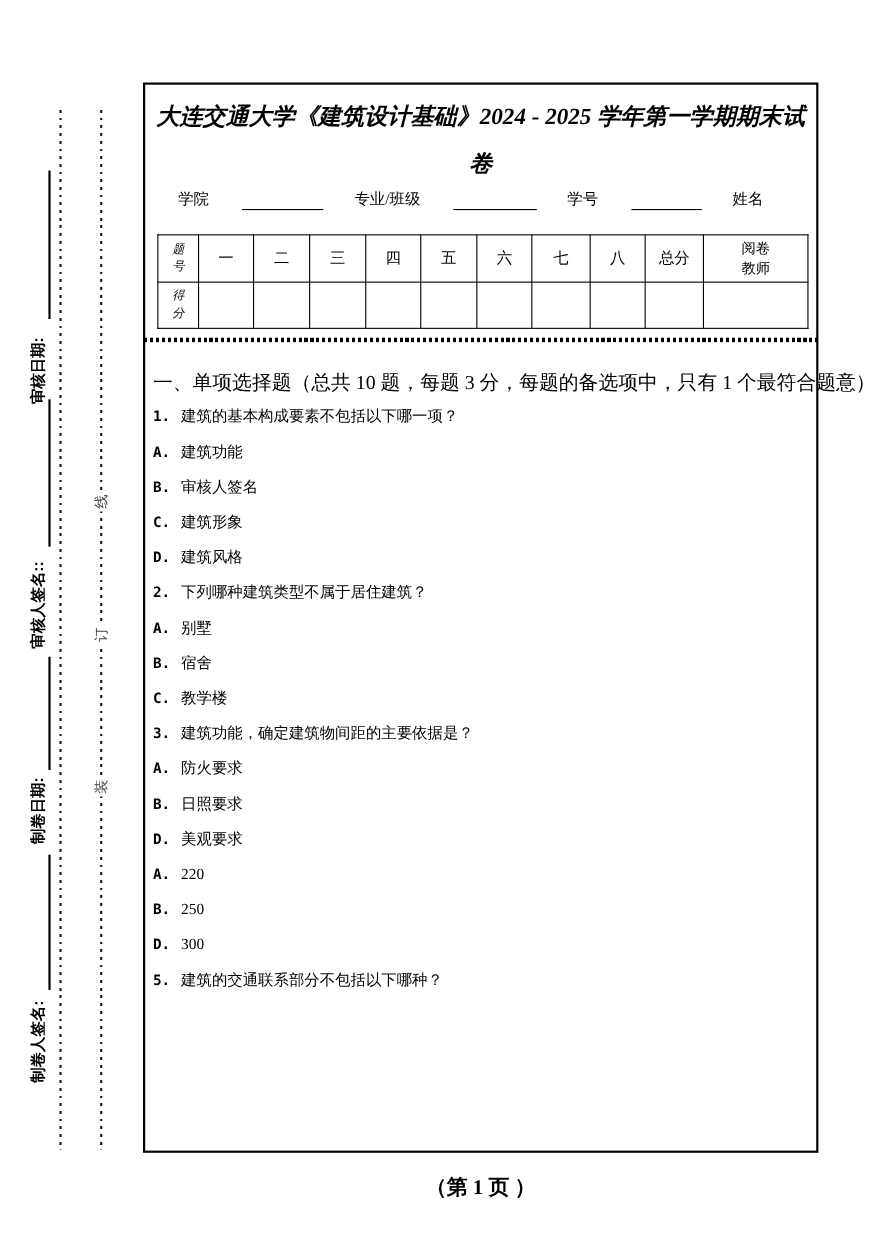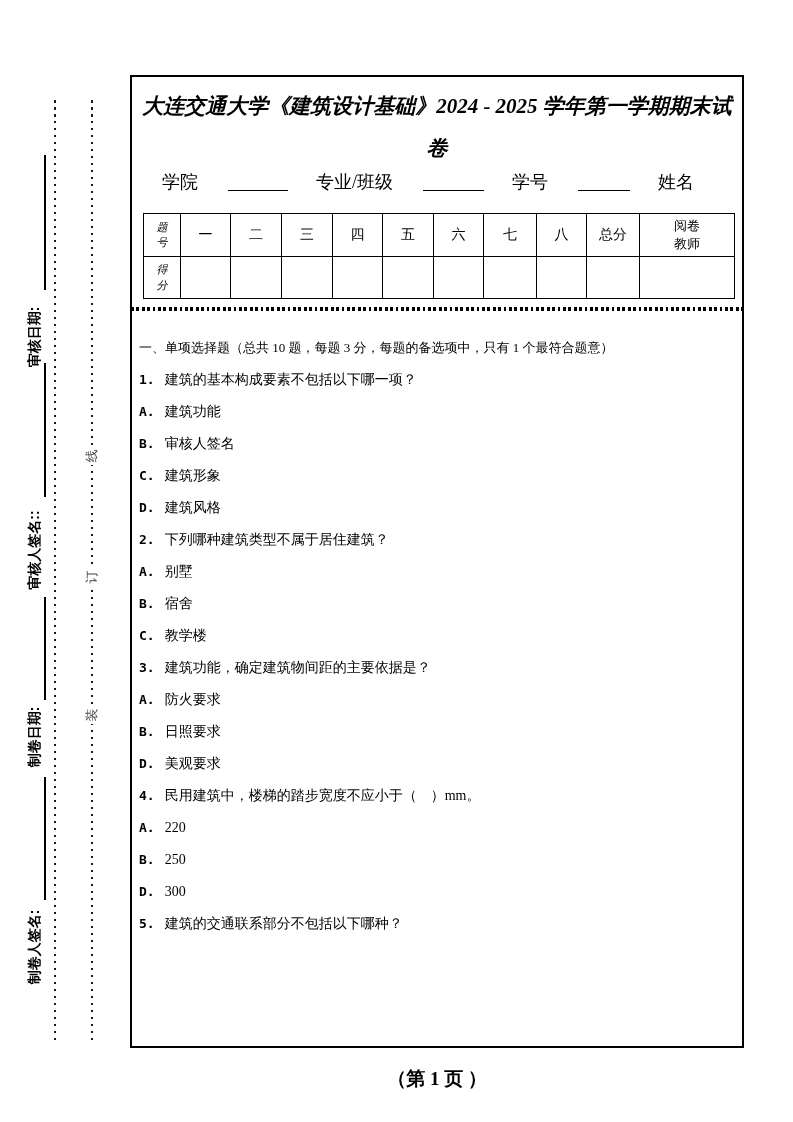--- a/index.html
+++ b/index.html
@@ -48,21 +48,21 @@
   .main-box {
     position:absolute; left:130px; top:75px; width:614px; height:973px;
     border:2px solid #000; background:#fff;
   }
   .paper-title {
     position:absolute; top:8px; left:6px; right:6px;
     text-align:center; font-size:21px; line-height:42px; font-weight:600;font-style:italic;
   }
   .fields-row {
     position:absolute; top:96px; left:30px; right:18px;
-    display:flex; align-items:flex-start; font-size:18px; line-height:18px;gap:28px;
+    display:flex; align-items:flex-start; font-size:14px; line-height:18px;gap:28px;
   }
   .f-label { white-space:nowrap; padding-right:2px; }
   .f-line  { border-bottom:1.5px solid #000; height:18px; }
   .f-line.w1 { width:105px; } .f-line.w2 { width:107px; }
   .f-line.w3 { width:91px; }  .f-line.w4 { flex:1; }
 
   table.score-table {
     position:absolute; top:136px; left:11px;
     border-collapse:collapse; table-layout:fixed; font-size:14px;
   }
@@ -78,21 +78,21 @@
     position:absolute; top:230px; left:-1px; right:-1px; height:3.5px;
     background:repeating-linear-gradient(90deg,#000 0 2.8px,transparent 2.8px 5.4px);
   }
 
   .questions { position:absolute; top:255px; left:7px; right:4px; font-size:14px; }
   .q-line { height:32px; line-height:32px; white-space:nowrap; }
   .q-line .q-mark {
     font-family:"DejaVu Sans Mono","Liberation Mono",monospace;
     font-weight:bold; font-size:13px; margin-right:10px;
   }
-  .section-title { font-size:13px; }
+  .section-title { font-size:18px; }
 
   .page-footer {
     position:absolute; left:130px; width:614px; top:1066px;
     text-align:center; font-weight:bold; font-size:19px;
   }
 </style>
 </head>
 <body>
 
 <div>
@@ -185,21 +185,20 @@
     <div class="q-line"><span class="q-mark">2.</span><span>下列哪种建筑类型不属于居住建筑？</span></div>
     <div class="q-line"><span class="q-mark">A.</span><span>别墅</span></div>
     <div class="q-line"><span class="q-mark">B.</span><span>宿舍</span></div>
     <div class="q-line"><span class="q-mark">C.</span><span>教学楼</span></div>
 
     <div class="q-line"><span class="q-mark">3.</span><span>建筑功能，确定建筑物间距的主要依据是？</span></div>
     <div class="q-line"><span class="q-mark">A.</span><span>防火要求</span></div>
     <div class="q-line"><span class="q-mark">B.</span><span>日照要求</span></div>
     <div class="q-line"><span class="q-mark">D.</span><span>美观要求</span></div>
 
-    <div class="q-line"><span class="q-mark">4.</span><span>民用建筑中，楼梯的踏步宽度不应小于（　）mm。</span></div>
     <div class="q-line"><span class="q-mark">A.</span><span>220</span></div>
     <div class="q-line"><span class="q-mark">B.</span><span>250</span></div>
     <div class="q-line"><span class="q-mark">D.</span><span>300</span></div>
 
     <div class="q-line"><span class="q-mark">5.</span><span>建筑的交通联系部分不包括以下哪种？</span></div>
   </div>
 </div>
 
 <div class="page-footer">（第 1 页 ）</div>
 

